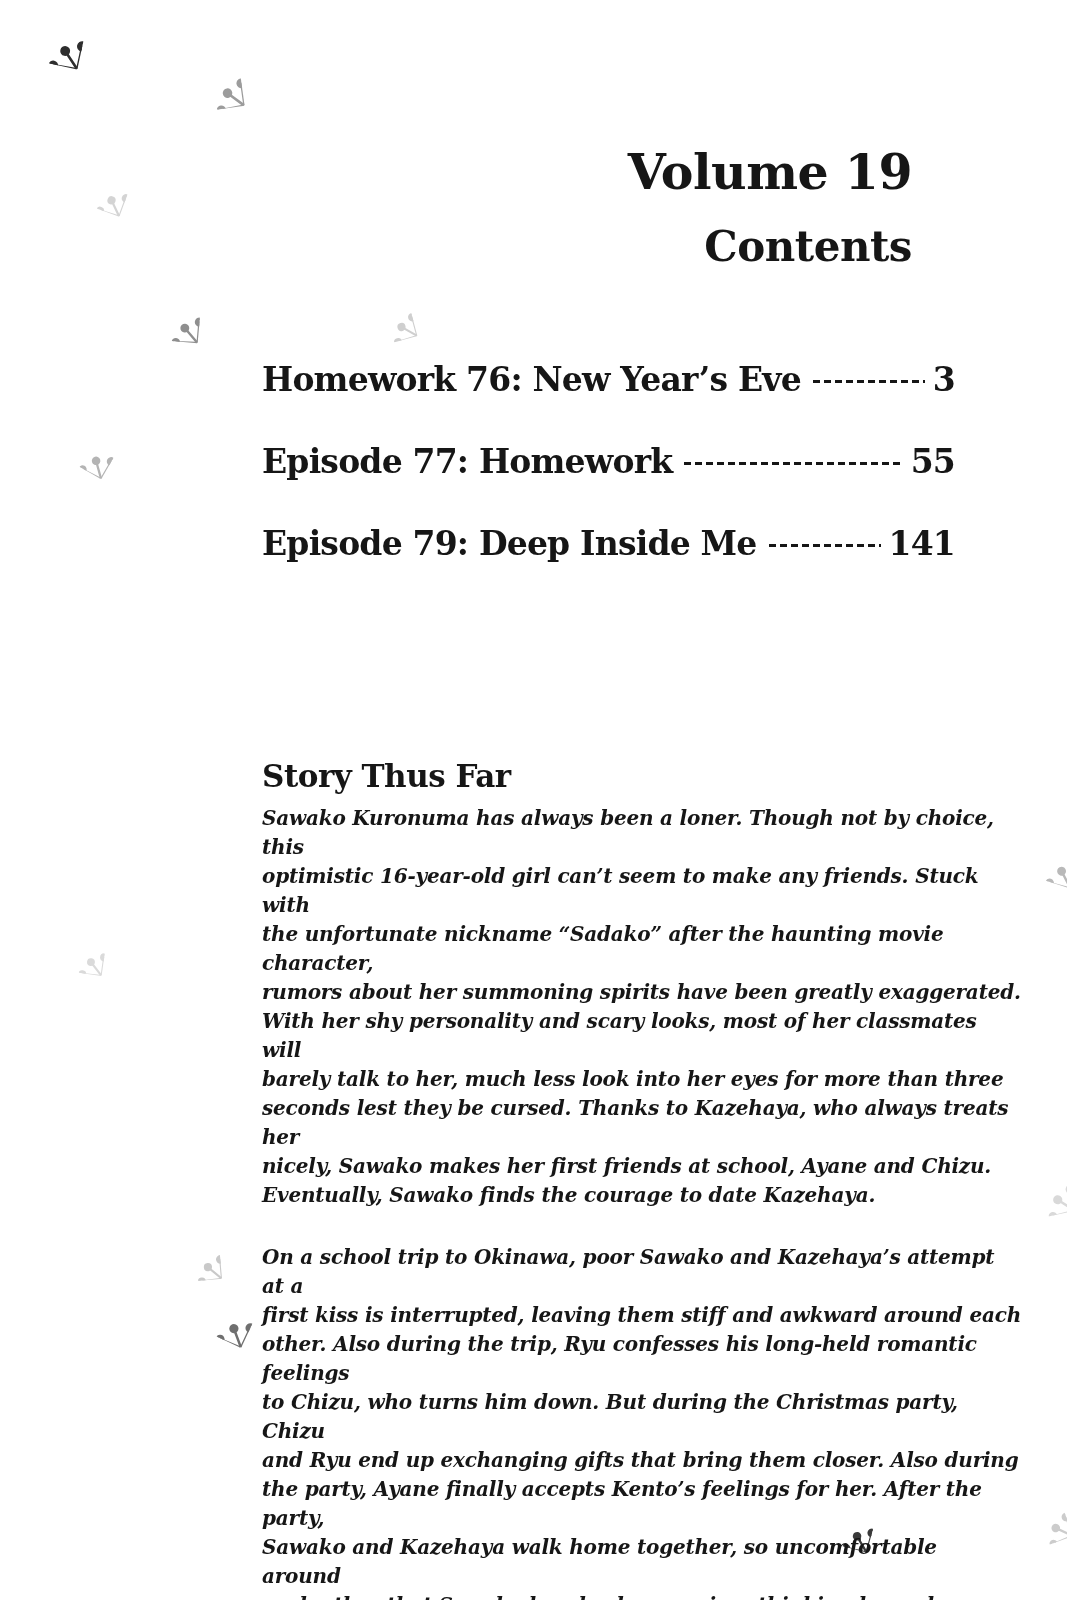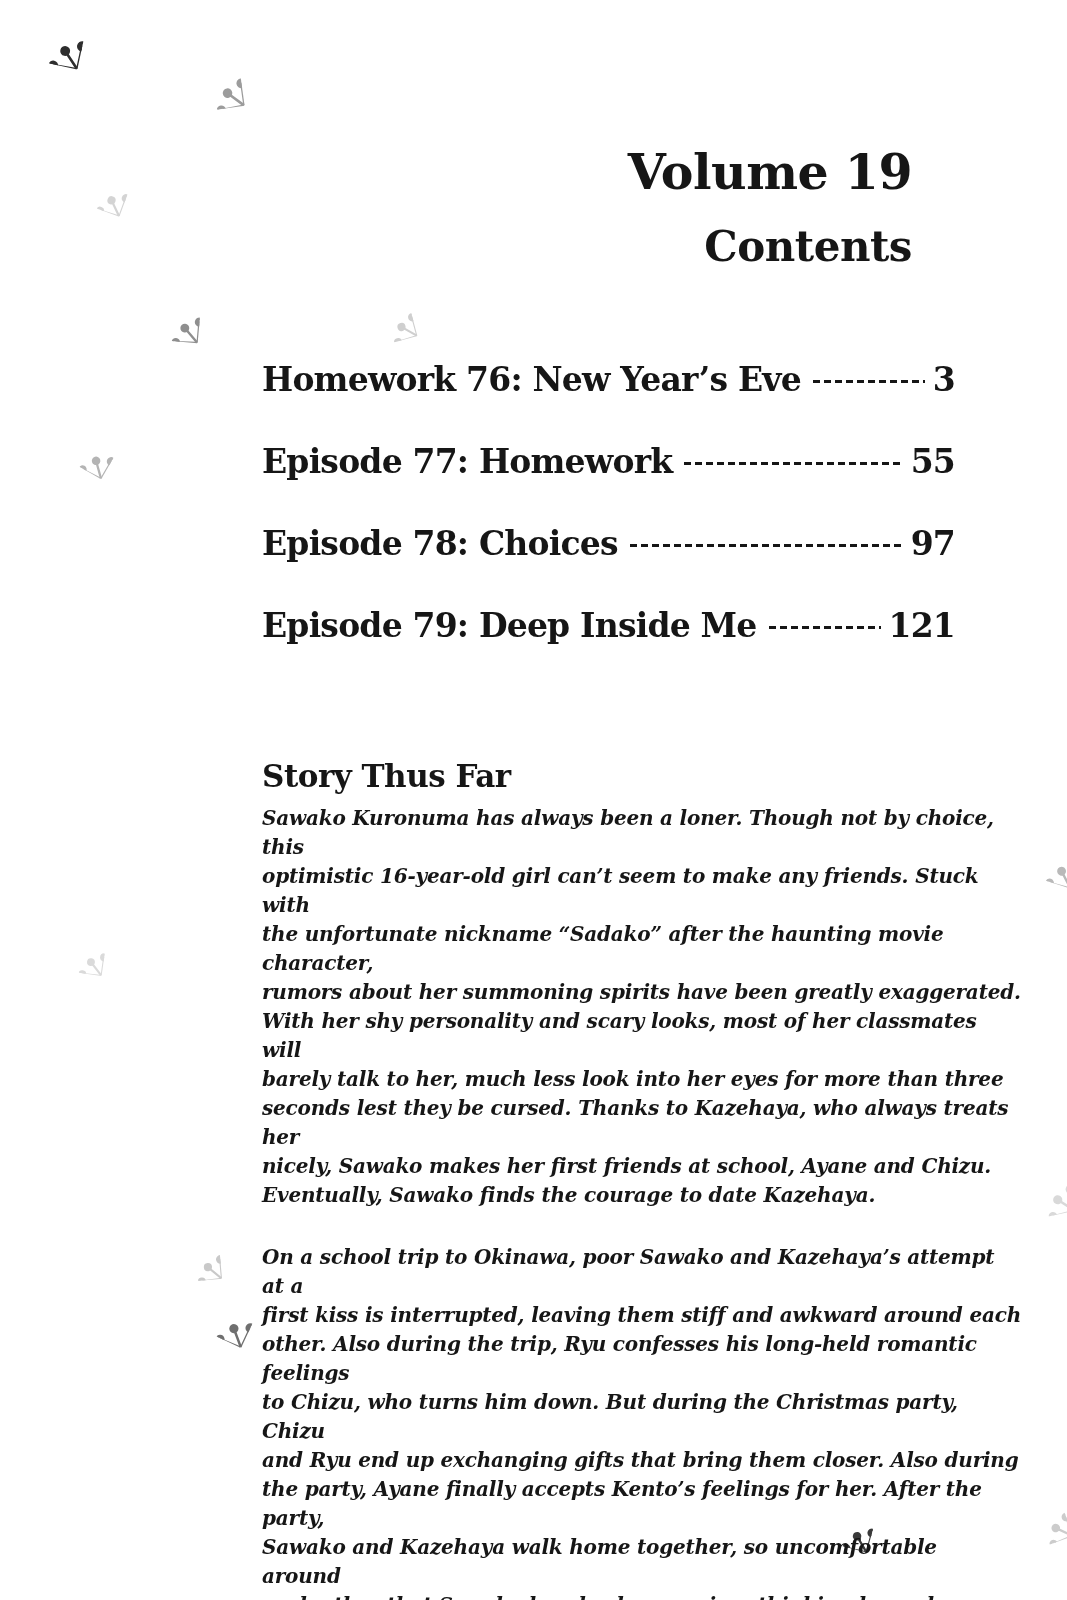--- a/index.html
+++ b/index.html
@@ -179,28 +179,23 @@
       <span class="toc-label">Homework 76: New Year’s Eve</span>
       <span class="toc-leader"></span>
       <span class="toc-page">3</span>
     </div>
     <div class="toc-row">
       <span class="toc-label">Episode 77: Homework</span>
       <span class="toc-leader"></span>
       <span class="toc-page">55</span>
     </div>
     <div class="toc-row">
-      <span class="toc-label">Episode 78: Choices</span>
-      <span class="toc-leader"></span>
-      <span class="toc-page">97</span>
-    </div>
-    <div class="toc-row">
       <span class="toc-label">Episode 79: Deep Inside Me</span>
       <span class="toc-leader"></span>
-      <span class="toc-page">121</span>
+      <span class="toc-page">141</span>
     </div>
   </div>
 
   <div class="story">
     <h3 class="story-heading">Story Thus Far</h3>
     <p class="story-paragraph">Sawako Kuronuma has always been a loner. Though not by choice, this
 optimistic 16-year-old girl can’t seem to make any friends. Stuck with
 the unfortunate nickname “Sadako” after the haunting movie character,
 rumors about her summoning spirits have been greatly exaggerated.
 With her shy personality and scary looks, most of her classmates will

